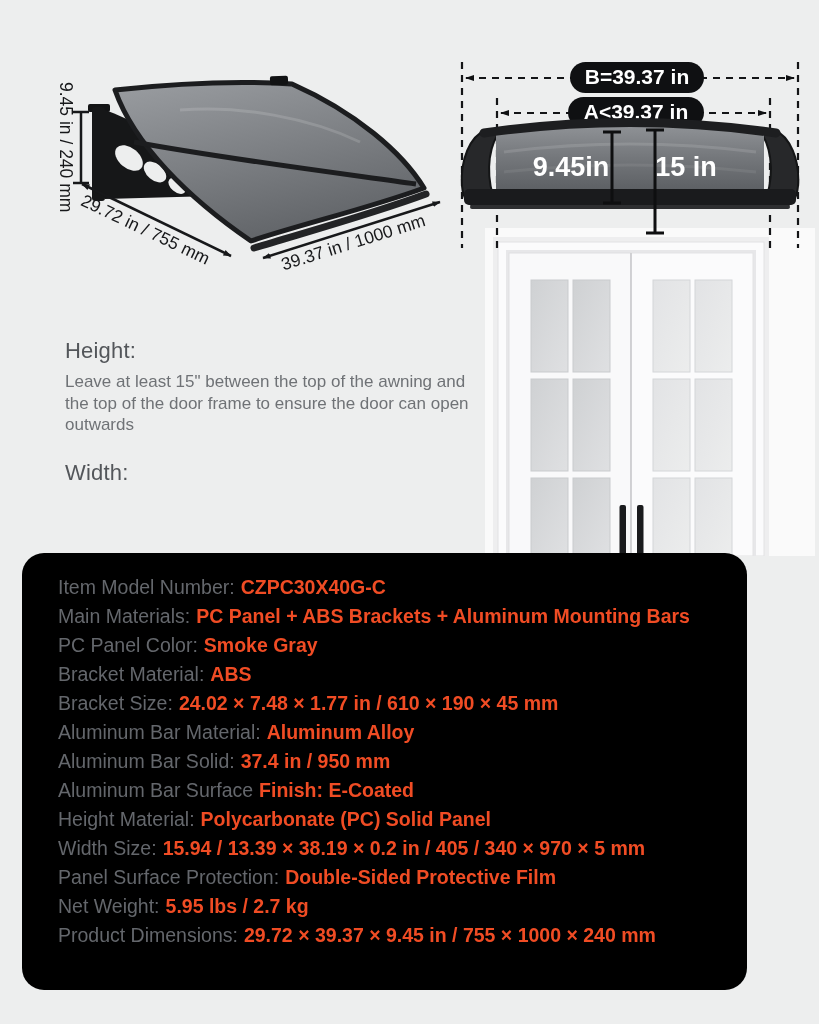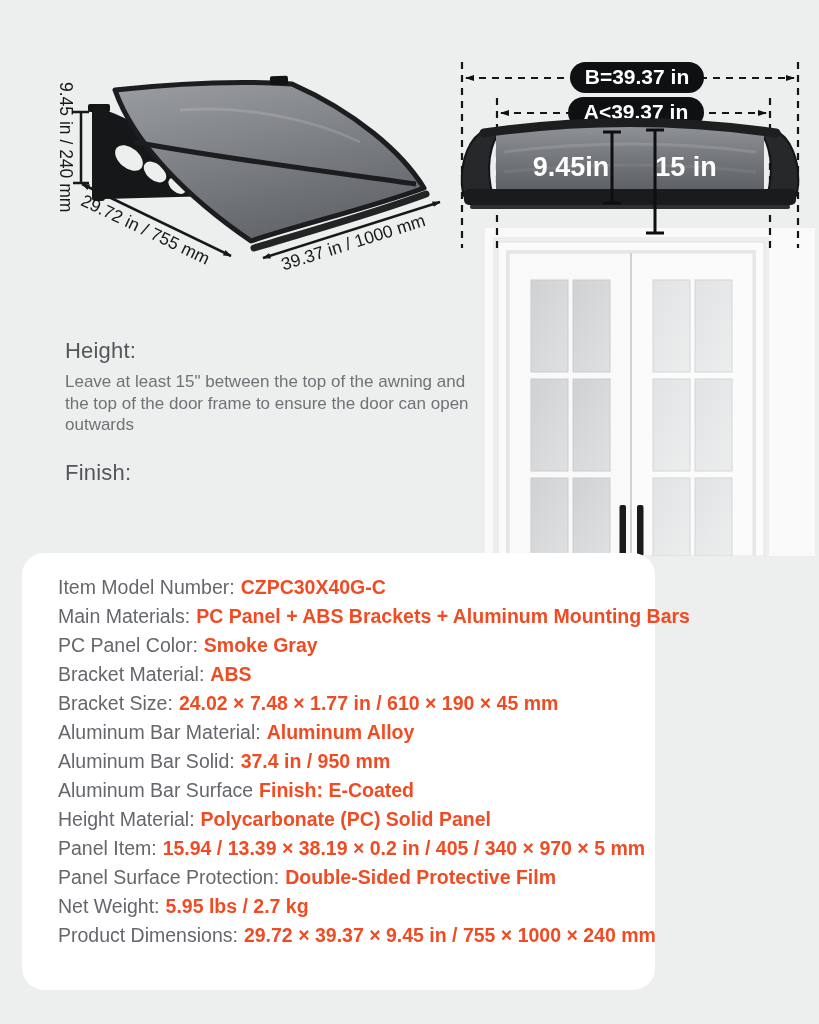--- a/index.html
+++ b/index.html
@@ -16,22 +16,22 @@
   .note{margin-bottom:24px;}
   .note-title{
     font-size:22px;font-weight:normal;color:#53565a;margin:0 0 7px 0;letter-spacing:.2px;
   }
   .note-text{
     font-size:17px;color:#6f7276;line-height:21.5px;margin:0;
   }
 
   
   .spec-card{
-    left:22px;top:553px;width:633px;height:437px;
-    background:#ffffff;border-radius:22px;
+    left:22px;top:553px;width:725px;height:437px;
+    background:#000000;border-radius:22px;
     box-sizing:border-box;padding:20px 30px 0 36px;
   }
   .spec-row{
     font-size:19.5px;line-height:29px;white-space:nowrap;
   }
   .spec-label{color:#64676c;margin-right:6px;}
   .spec-value{color:#f04c24;font-weight:bold;}
 
   svg text{font-family:"Liberation Sans","DejaVu Sans",sans-serif;}
 </style>
@@ -170,21 +170,21 @@
 </svg>
 
 <div class="abs notes">
 
     <div class="note">
       <p class="note-title">Height:</p>
       <p class="note-text">Leave at least 15" between the top of the awning and the top of the door frame to ensure the door can open outwards</p>
     </div>
 
     <div class="note">
-      <p class="note-title">Finish:</p>
+      <p class="note-title">Width:</p>
     </div>
   </div>
 
 <div class="abs spec-card">
 
     <div class="spec-row">
       <span class="spec-label">Item Model Number:</span><span class="spec-value">CZPC30X40G-C</span>
     </div>
 
 
@@ -214,21 +214,21 @@
 
     <div class="spec-row">
       <span class="spec-label">Aluminum Bar Surface</span><span class="spec-value">Finish: E-Coated</span>
     </div>
 
     <div class="spec-row">
       <span class="spec-label">Height Material:</span><span class="spec-value">Polycarbonate (PC) Solid Panel</span>
     </div>
 
     <div class="spec-row">
-      <span class="spec-label">Panel Item:</span><span class="spec-value">15.94 / 13.39 × 38.19 × 0.2 in / 405 / 340 × 970 × 5 mm</span>
+      <span class="spec-label">Width Size:</span><span class="spec-value">15.94 / 13.39 × 38.19 × 0.2 in / 405 / 340 × 970 × 5 mm</span>
     </div>
 
     <div class="spec-row">
       <span class="spec-label">Panel Surface Protection:</span><span class="spec-value">Double-Sided Protective Film</span>
     </div>
 
     <div class="spec-row">
       <span class="spec-label">Net Weight:</span><span class="spec-value">5.95 lbs / 2.7 kg</span>
     </div>
 

